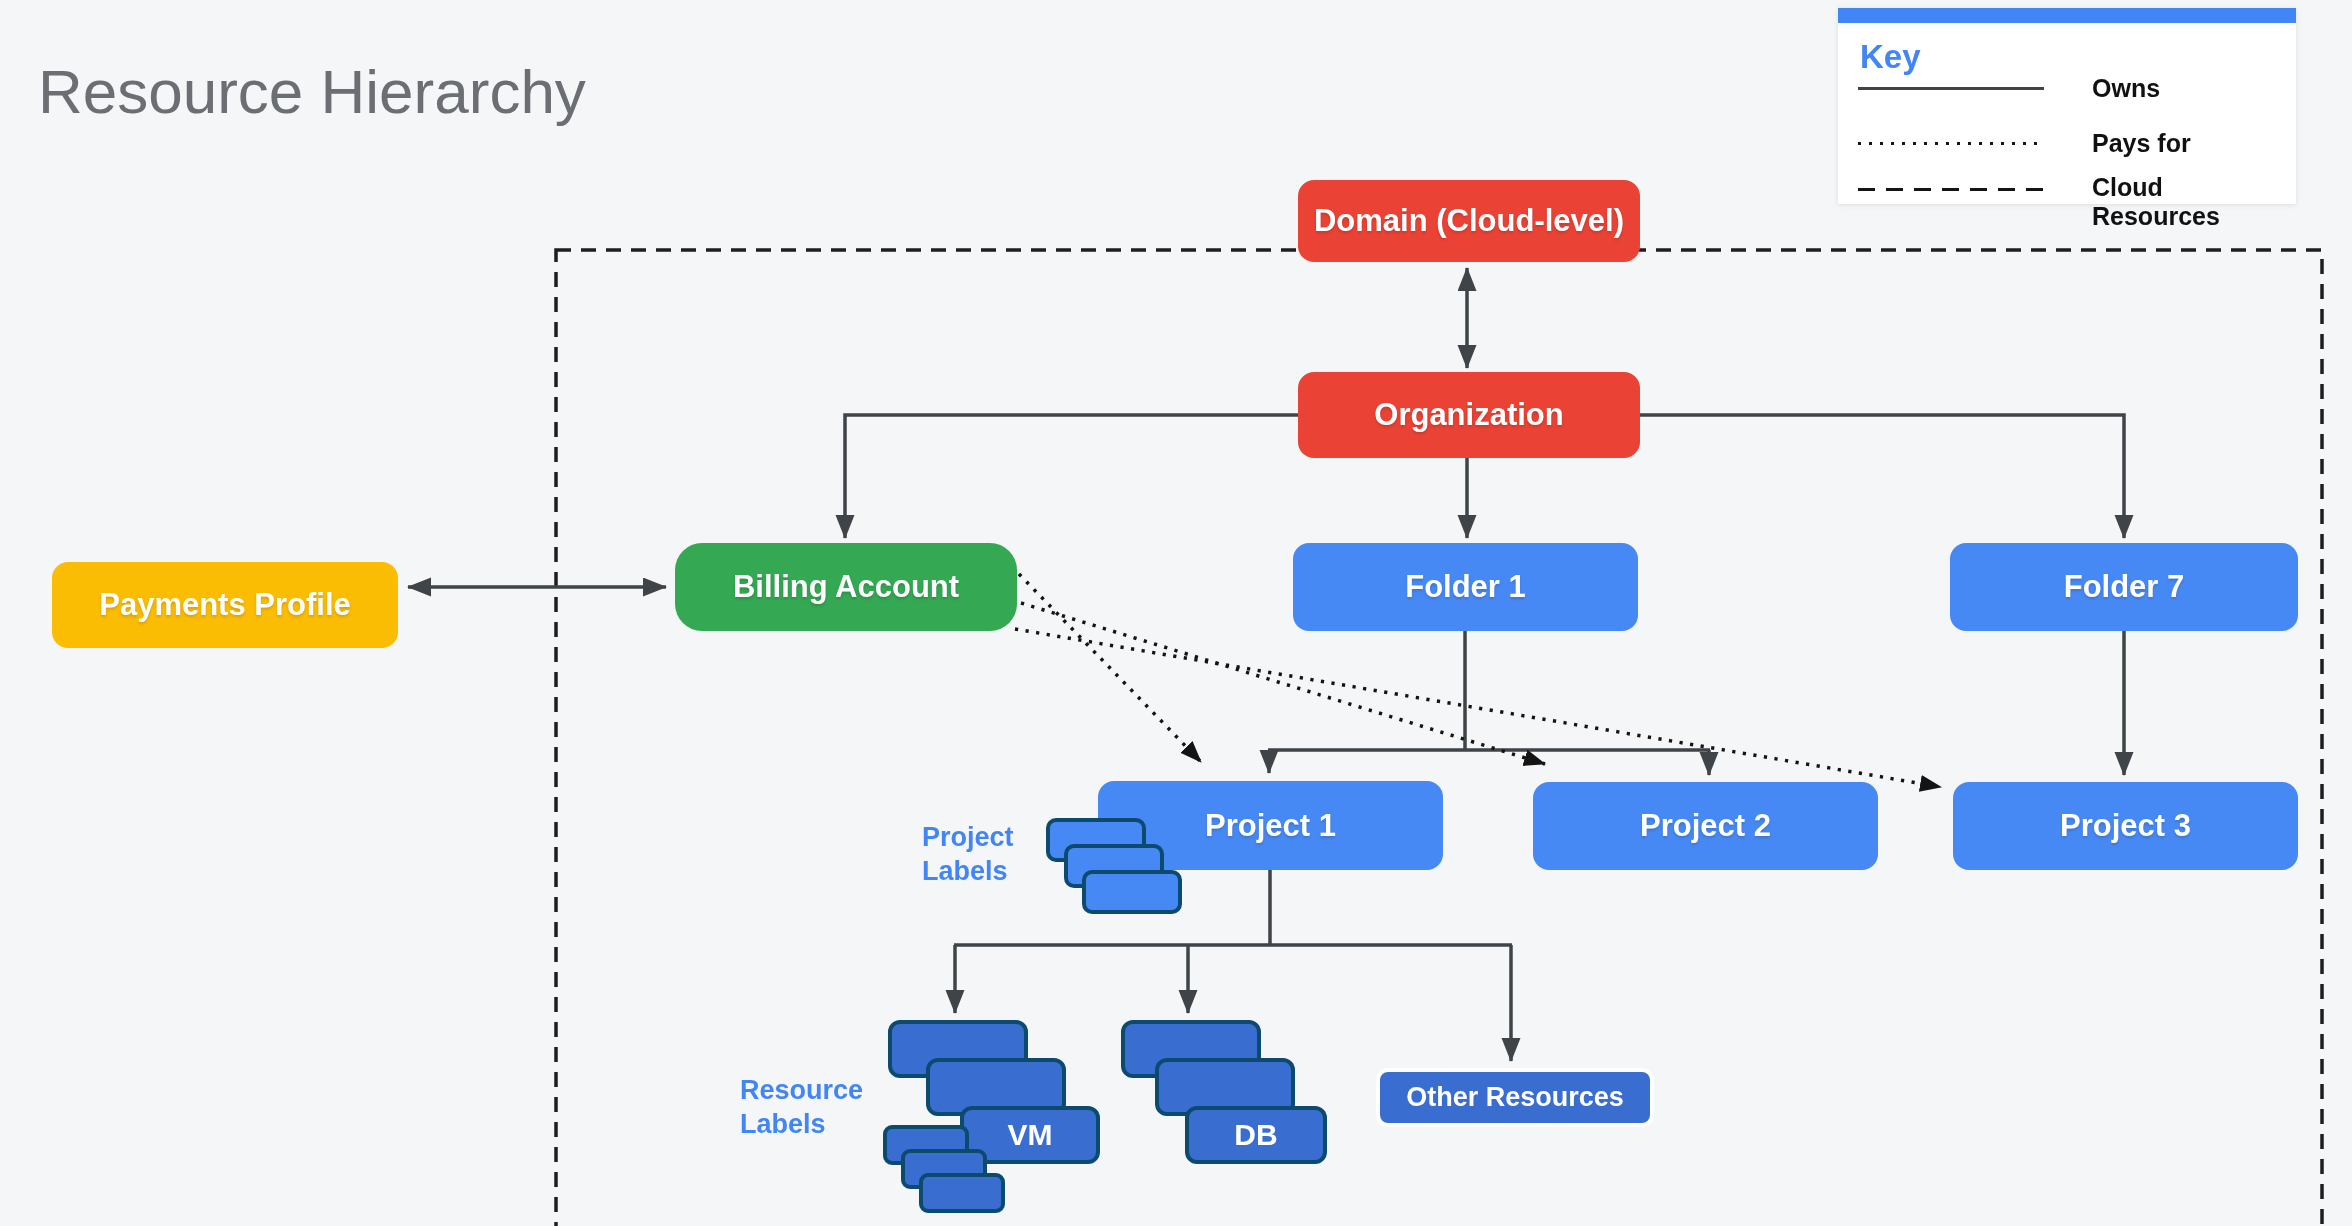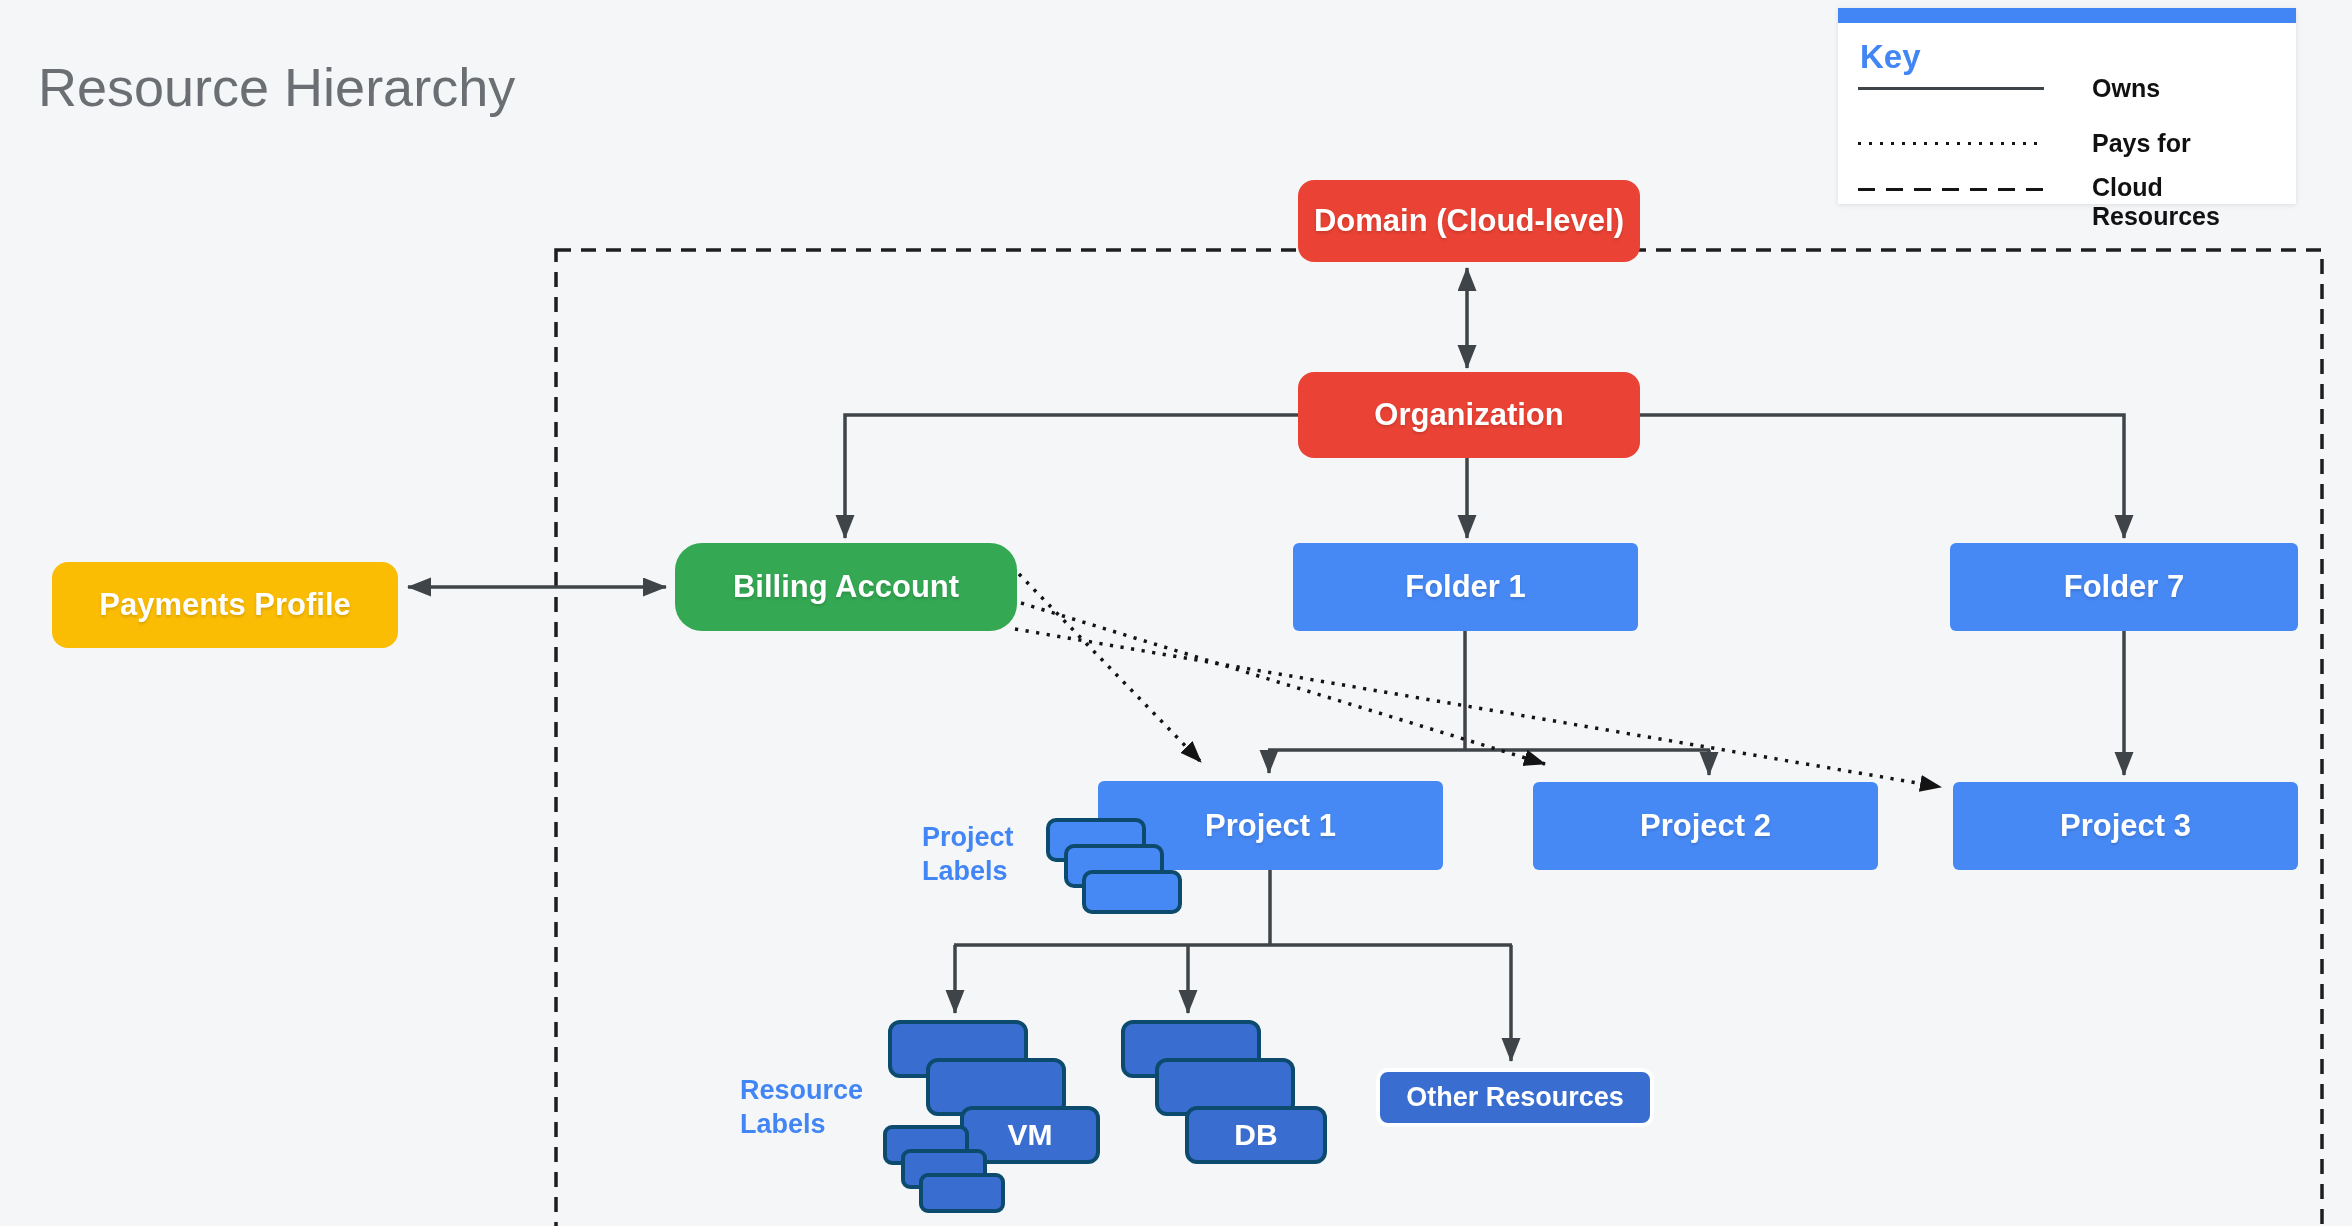--- a/index.html
+++ b/index.html
@@ -6,31 +6,31 @@
     --background:#F4F6F8; --red:#EA4335; --green:#34A853; --yellow:#FBBC04;
     --blue:#4789F4; --dark-blue:#3A6DD0; --accent-blue:#4285F4;
     --line:#3F4449; --dotted:#141414; --title-gray:#6B6E72;
   }
   *{margin:0;padding:0;box-sizing:border-box;}
   html,body{width:2352px;height:1226px;}
   body{background:var(--background);font-family:"Liberation Sans",sans-serif;overflow:hidden;}
   .stage{position:relative;width:2352px;height:1226px;background:var(--background);overflow:hidden;}
   svg.layer{position:absolute;left:0;top:0;pointer-events:none;}
 
-  .page-title{position:absolute;left:38px;top:56px;font-size:54px;font-weight:400;
+  .page-title{position:absolute;left:38px;top:56px;font-size:62px;font-weight:400;
     color:var(--title-gray);letter-spacing:0;}
 
   
   .n{position:absolute;display:flex;align-items:center;justify-content:center;
      color:#fff;font-weight:bold;font-size:31px;border-radius:16px;
      text-shadow:0 2px 3px rgba(0,0,0,.15);}
   .red{background:var(--red);}
   .green{background:var(--green);border-radius:27px;}
   .yellow{background:var(--yellow);}
-  .blue{background:var(--blue);border-radius:6px;}
+  .blue{background:var(--blue);}
 
   
   .card{position:absolute;background:var(--dark-blue);border:4px solid #0c4a6e;border-radius:12px;
         display:flex;align-items:center;justify-content:center;color:#fff;font-weight:bold;
         font-size:30px;}
   .card.bluecard{background:var(--blue);}
   .annot{position:absolute;color:var(--accent-blue);font-weight:bold;font-size:27px;line-height:34px;}
 
   
   .key-box{position:absolute;left:1838px;top:8px;width:458px;height:196px;background:#fff;

